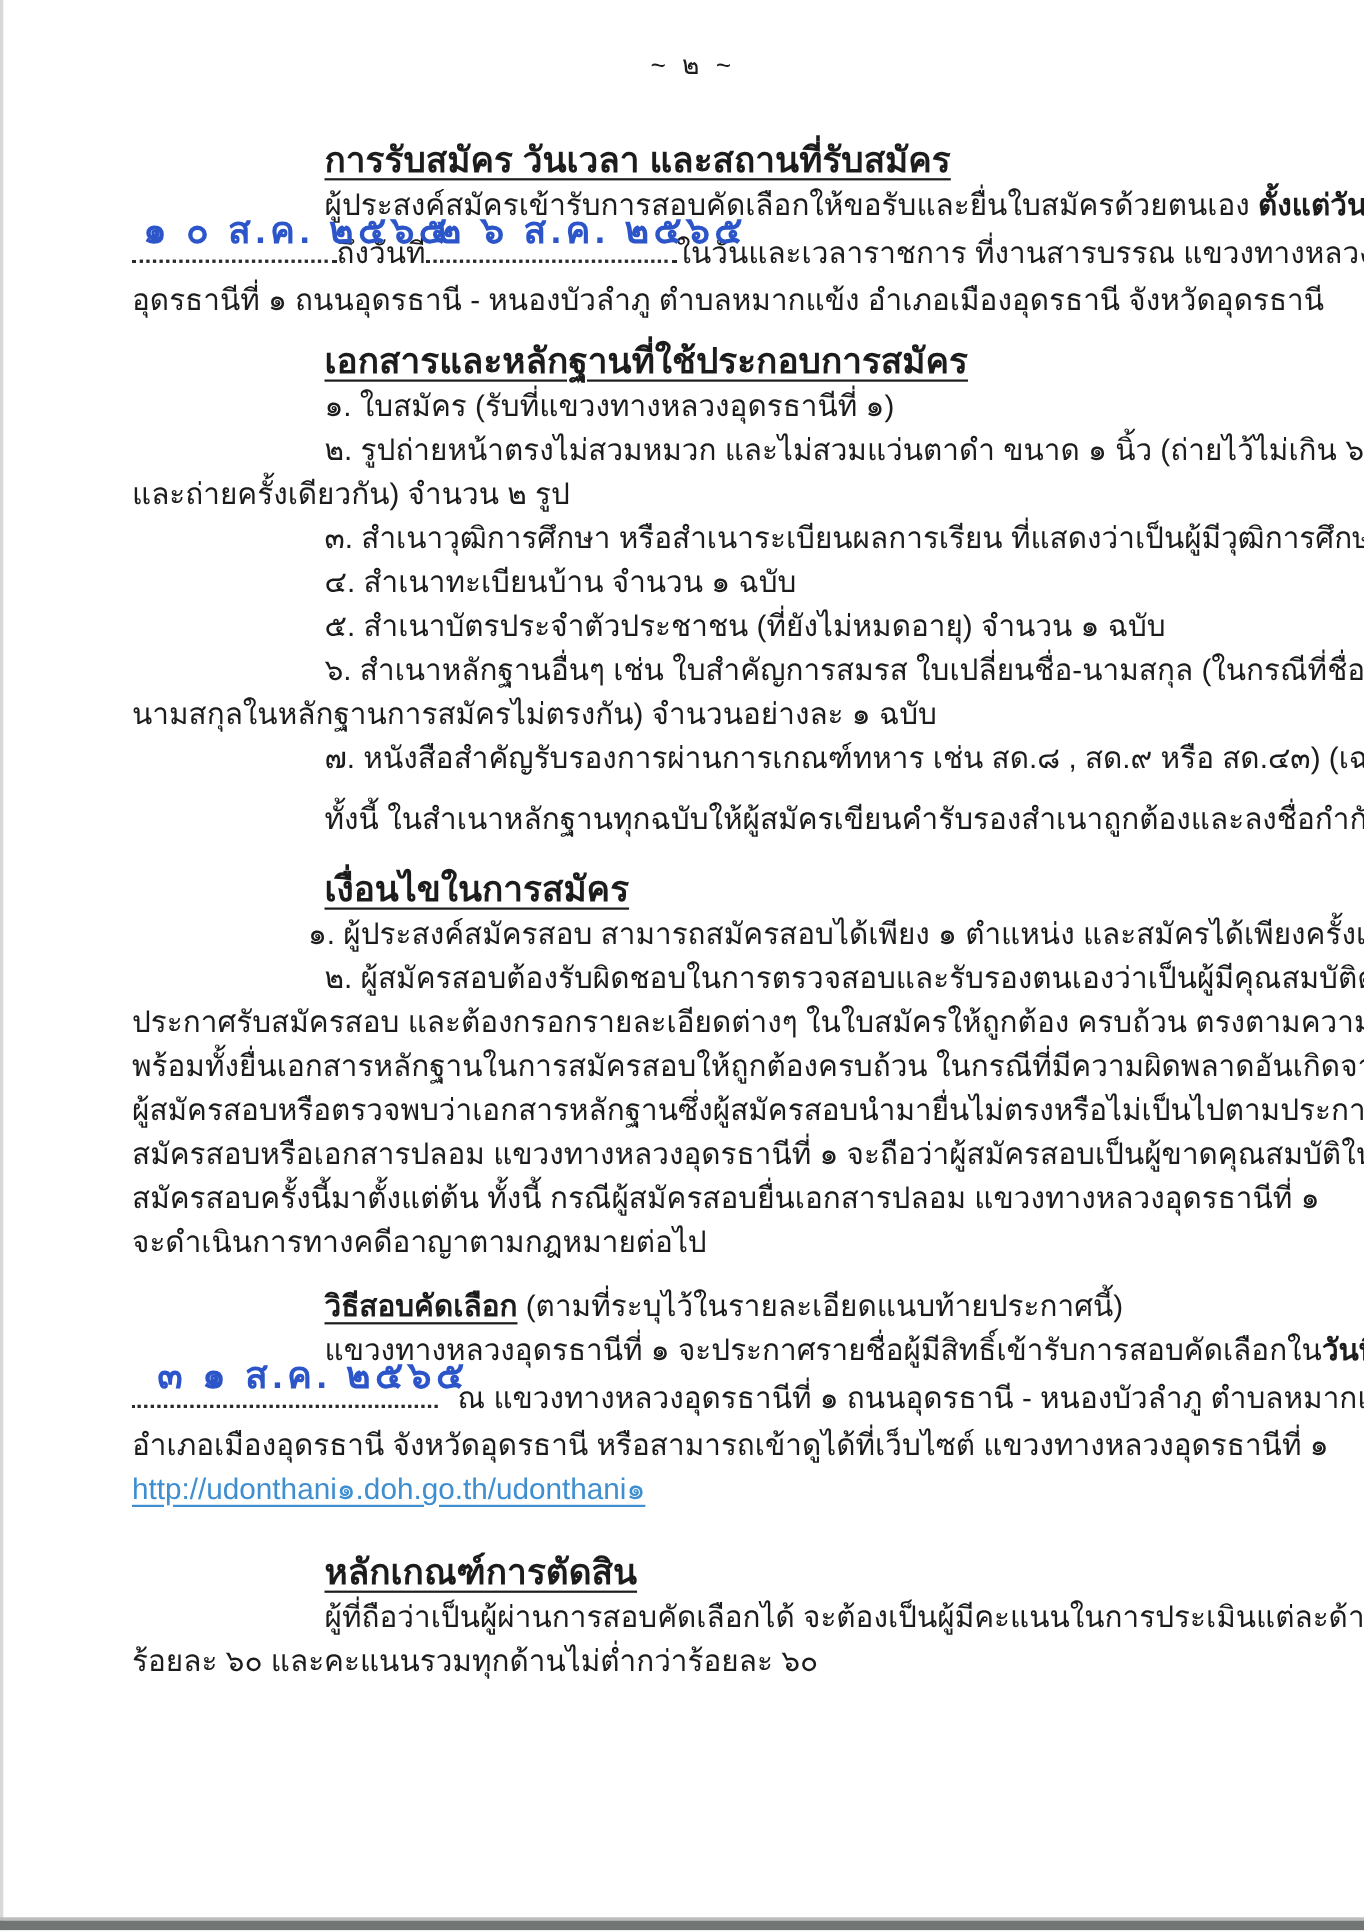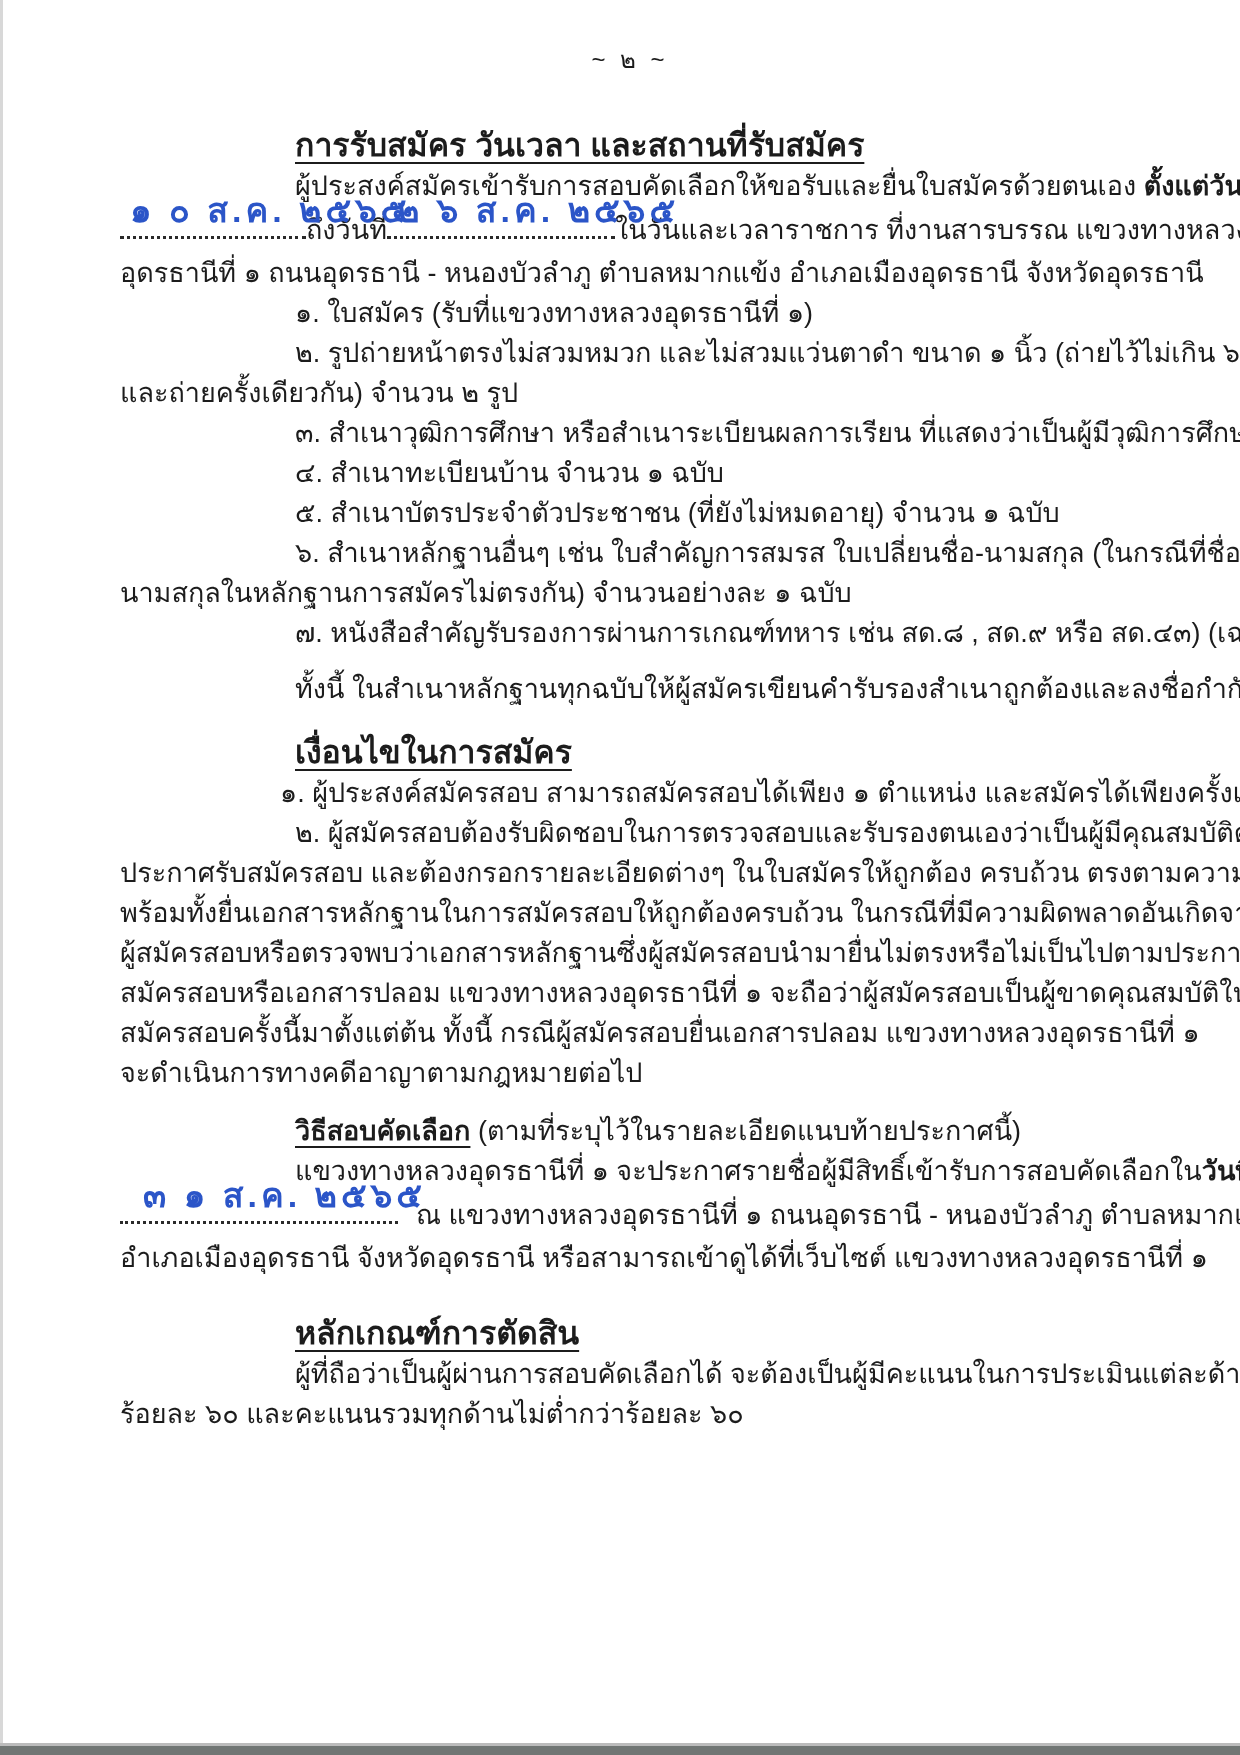--- a/index.html
+++ b/index.html
@@ -74,20 +74,21 @@
     <div class="line hrow">
       <span class="dots" style="width:186px;">
         <span class="hw" style="color:#2b55c8;">๑ ๐ ส.ค. ๒๕๖๕</span>
       </span><span>ถึงวันที่</span><span class="dots" style="width:228px;">
         <span class="hw" style="color:#2b55c8;">๒ ๖ ส.ค. ๒๕๖๕</span>
       </span><span>ในวันและเวลาราชการ ที่งานสารบรรณ  แขวงทางหลวง</span>
     </div>
 
     <div class="line">อุดรธานีที่ ๑  ถนนอุดรธานี - หนองบัวลำภู ตำบลหมากแข้ง  อำเภอเมืองอุดรธานี  จังหวัดอุดรธานี</div>
 
+    <div class="h mt-sec">เอกสารและหลักฐานที่ใช้ประกอบการสมัคร</div>
 
     <div class="line indent">๑. ใบสมัคร (รับที่แขวงทางหลวงอุดรธานีที่ ๑)</div>
     <div class="line indent">๒. รูปถ่ายหน้าตรงไม่สวมหมวก และไม่สวมแว่นตาดำ  ขนาด ๑ นิ้ว (ถ่ายไว้ไม่เกิน ๖ เดือน</div>
     <div class="line">และถ่ายครั้งเดียวกัน) จำนวน ๒ รูป</div>
     <div class="line indent">๓. สำเนาวุฒิการศึกษา หรือสำเนาระเบียนผลการเรียน  ที่แสดงว่าเป็นผู้มีวุฒิการศึกษา</div>
     <div class="line indent">๔. สำเนาทะเบียนบ้าน จำนวน ๑  ฉบับ</div>
     <div class="line indent">๕. สำเนาบัตรประจำตัวประชาชน (ที่ยังไม่หมดอายุ) จำนวน  ๑  ฉบับ</div>
     <div class="line indent">๖. สำเนาหลักฐานอื่นๆ เช่น ใบสำคัญการสมรส  ใบเปลี่ยนชื่อ-นามสกุล  (ในกรณีที่ชื่อหรือ</div>
     <div class="line">นามสกุลในหลักฐานการสมัครไม่ตรงกัน)  จำนวนอย่างละ ๑ ฉบับ</div>
     <div class="line indent">๗. หนังสือสำคัญรับรองการผ่านการเกณฑ์ทหาร เช่น สด.๘ , สด.๙ หรือ สด.๔๓) (เฉพาะเพศชาย)</div>
@@ -115,20 +116,23 @@
     </div>
 
     <div class="line hrow">
       <span class="dots" style="width:278px;margin-right:18px;">
         <span class="hw" style="color:#2b55c8;left:23px;">๓ ๑ ส.ค. ๒๕๖๕</span>
       </span><span>ณ  แขวงทางหลวงอุดรธานีที่ ๑  ถนนอุดรธานี - หนองบัวลำภู ตำบลหมากแข้ง</span>
     </div>
 
     <div class="line">อำเภอเมืองอุดรธานี  จังหวัดอุดรธานี  หรือสามารถเข้าดูได้ที่เว็บไซต์ แขวงทางหลวงอุดรธานีที่ ๑</div>
 
+    <div class="line">
+      <span class="url" style="color:#3f8ed0;">http://udonthani๑.doh.go.th/udonthani๑</span>
+    </div>
 
     <div class="h mt-crit">หลักเกณฑ์การตัดสิน</div>
 
     <div class="line indent">ผู้ที่ถือว่าเป็นผู้ผ่านการสอบคัดเลือกได้  จะต้องเป็นผู้มีคะแนนในการประเมินแต่ละด้านไม่ต่ำกว่า</div>
     <div class="line">ร้อยละ ๖๐ และคะแนนรวมทุกด้านไม่ต่ำกว่าร้อยละ ๖๐</div>
 
   </div>
 
   <div class="edge-left"></div>
   <div class="edge-bottom-light"></div>

